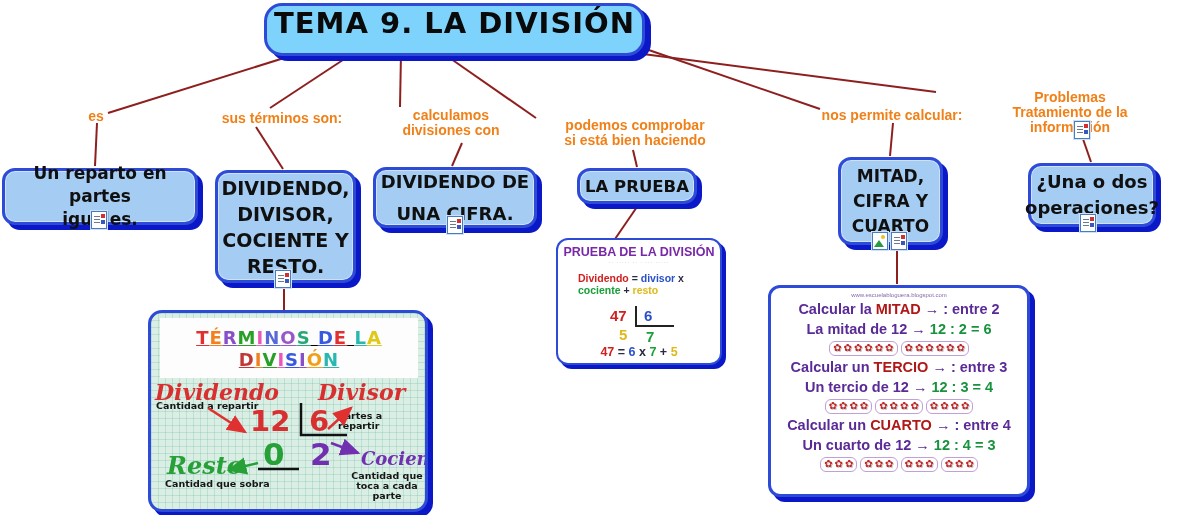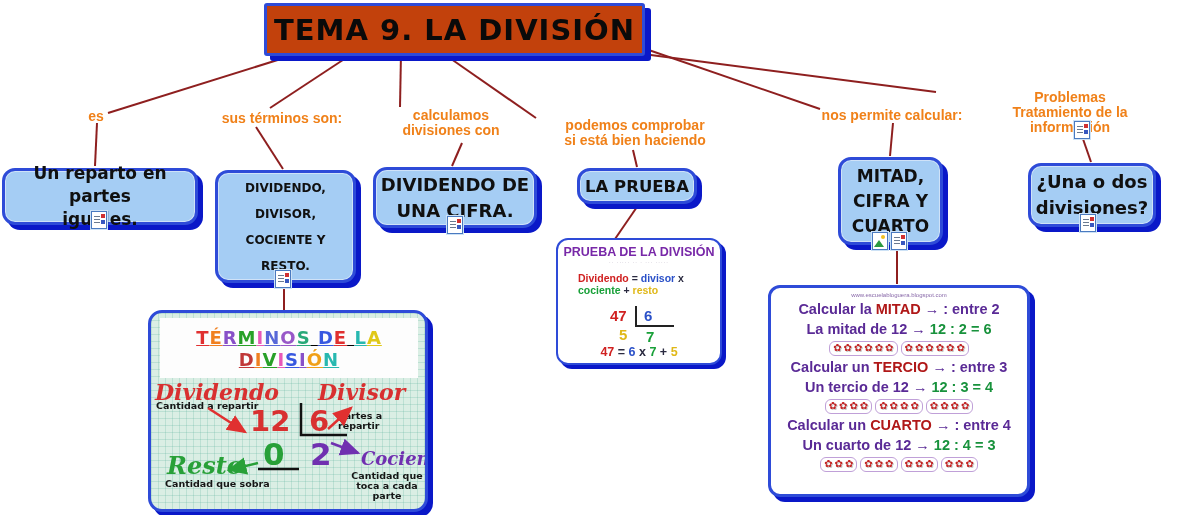--- a/index.html
+++ b/index.html
@@ -5,22 +5,22 @@
   html,body{margin:0;padding:0;background:#ffffff;}
   .stage{position:relative;width:1188px;height:515px;background:#ffffff;overflow:hidden;
          font-family:"DejaVu Sans",sans-serif;}
   svg.connectors{position:absolute;left:0;top:0;z-index:1;}
   
   .cbox{position:absolute;z-index:3;background:#a5cdf4;border:3px solid #2e4bd8;border-radius:13px;
         box-shadow:5px 5px 0 #0a18c8, 0 0 0 1px #cfe2f8 inset;
         display:flex;align-items:center;justify-content:center;text-align:center;
         color:#101010;font-weight:600;white-space:pre-line;}
   .title-box{position:absolute;left:264px;top:3px;width:375px;height:47px;z-index:3;
-        background:#c2410c;border:3px solid #2e4bd8;border-radius:3px;
-        box-shadow:6px 5px 0 #0a18c8;display:flex;align-items:center;justify-content:center;
+        background:#7dd3fc;border:3px solid #2e4bd8;border-radius:18px;
+        box-shadow:6px 5px 0 #0a18c8;display:flex;justify-content:center;
         font-size:29px;font-weight:600;color:#0a0a0a;letter-spacing:1px;}
   .olabel{position:absolute;z-index:2;transform:translateX(-50%);color:#f08119;
         font-family:"Liberation Sans",sans-serif;font-weight:bold;font-size:14px;line-height:15px;
         text-align:center;white-space:pre-line;}
   
   .res-icons{position:absolute;z-index:4;display:flex;gap:3px;}
   .ricon{position:relative;width:14px;height:16px;background:#ffffff;border:1px solid #4a7ac0;
          box-shadow:0 0 0 1px #cde2f6;}
   .doc-icon::before{content:"";position:absolute;left:2px;top:4px;width:6px;height:9px;
          background:repeating-linear-gradient(to bottom,#6a7a90 0 1px,transparent 1px 3px);}
@@ -105,41 +105,41 @@
   <div class="olabel" style="left:635px;top:118px;">podemos comprobar
 si está bien haciendo</div>
   <div class="olabel" style="left:892px;top:108px;">nos permite calcular:</div>
   <div class="olabel" style="left:1070px;top:90px;">Problemas
 Tratamiento de la información</div>
 
   <div class="cbox" style="left:2px;top:168px;width:190px;height:51px;font-size:17px;line-height:23px;">
     <span>Un reparto en partes
 iguales.</span>
   </div>
-  <div class="cbox" style="left:215px;top:170px;width:135px;height:107px;font-size:12px;line-height:26px;">
+  <div class="cbox" style="left:215px;top:170px;width:135px;height:107px;font-size:19px;line-height:26px;">
     <span>DIVIDENDO,
 DIVISOR,
 COCIENTE Y
 RESTO.</span>
   </div>
-  <div class="cbox" style="left:373px;top:167px;width:158px;height:55px;font-size:18px;line-height:26px;border-radius:14px;">
+  <div class="cbox" style="left:373px;top:167px;width:158px;height:55px;font-size:18px;line-height:32px;">
     <span>DIVIDENDO DE
 UNA CIFRA.</span>
   </div>
   <div class="cbox" style="left:577px;top:168px;width:114px;height:30px;font-size:16.5px;">
     <span>LA PRUEBA</span>
   </div>
   <div class="cbox" style="left:838px;top:157px;width:99px;height:82px;font-size:17px;line-height:25px;">
     <span>MITAD,
 CIFRA Y
 CUARTO</span>
   </div>
   <div class="cbox" style="left:1028px;top:163px;width:122px;height:58px;font-size:18px;line-height:26px;">
     <span>¿Una o dos
-divisiones?</span>
+operaciones?</span>
   </div>
 
   <div class="res-icons" style="left:91px;top:211px;">
     <div class="ricon doc-icon"></div>
   </div>
   <div class="res-icons" style="left:275px;top:270px;">
     <div class="ricon doc-icon"></div>
   </div>
   <div class="res-icons" style="left:447px;top:216px;">
     <div class="ricon doc-icon"></div>

